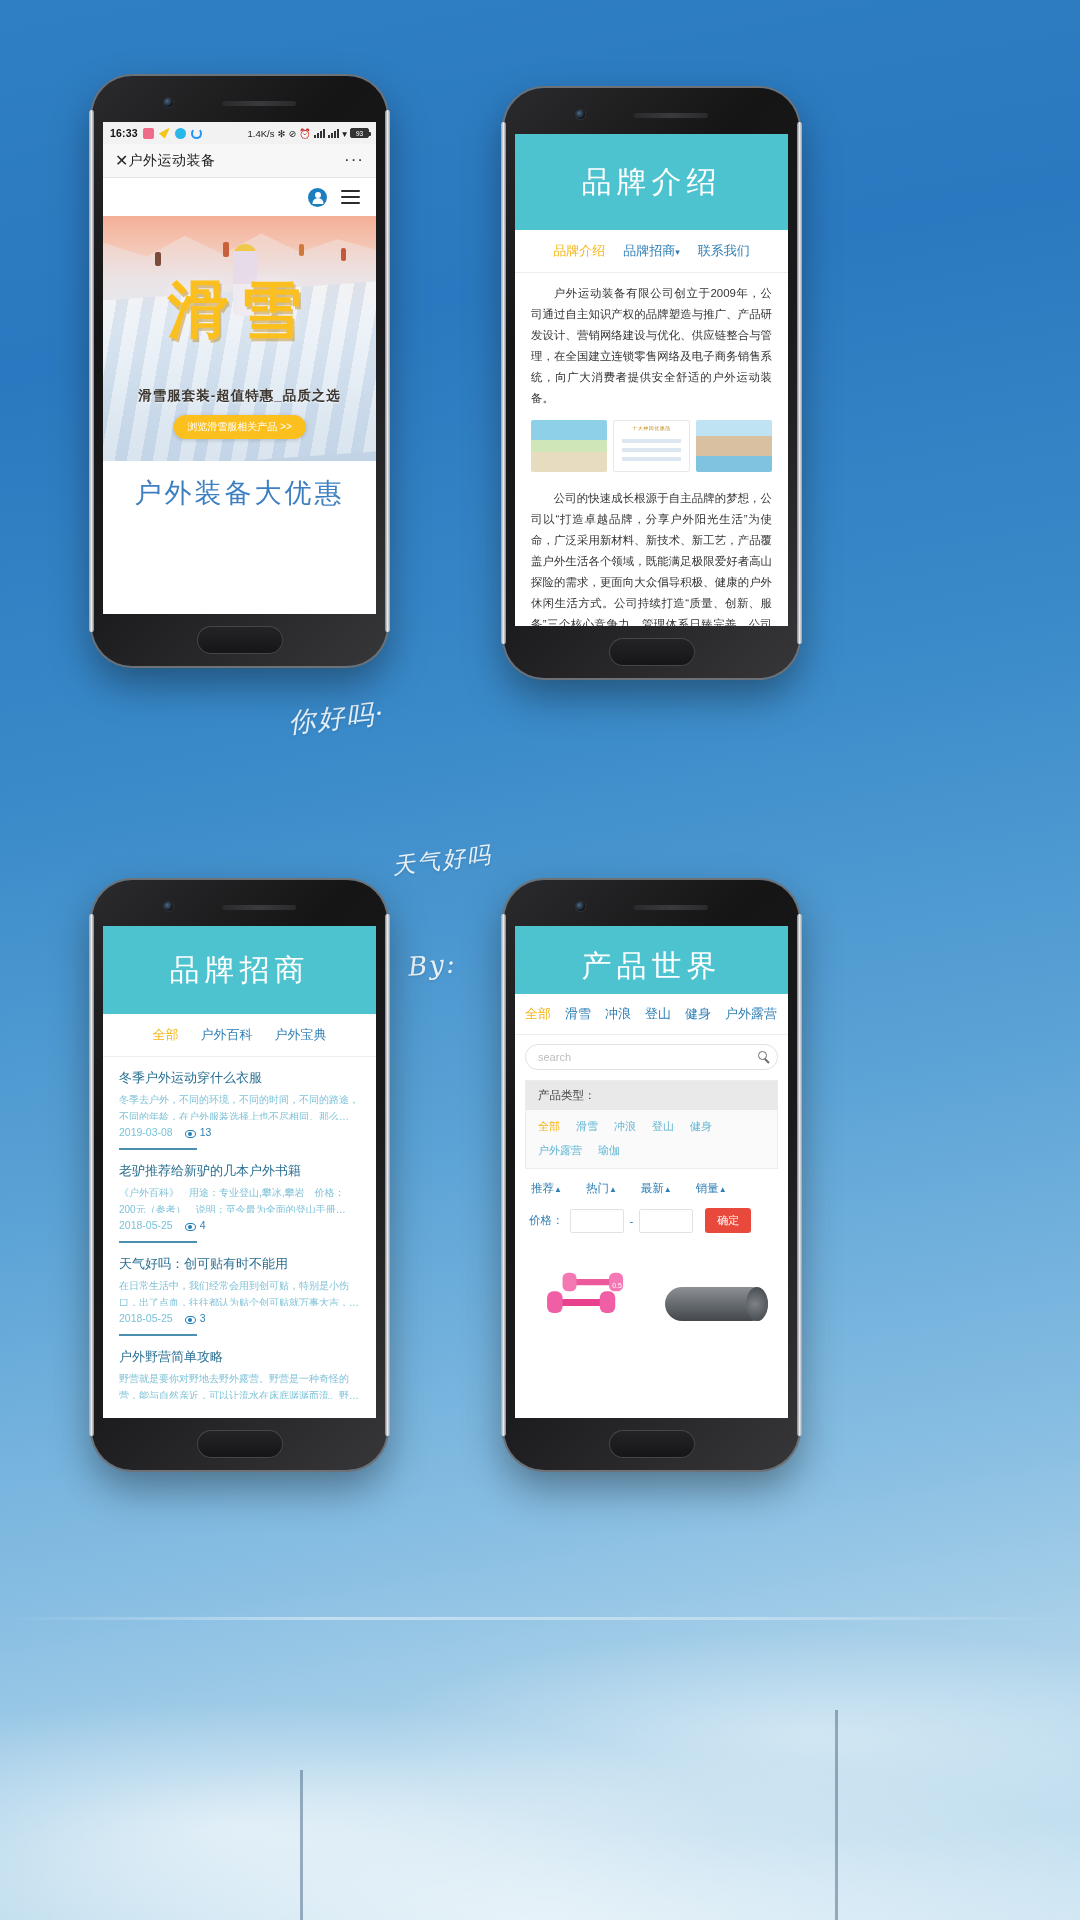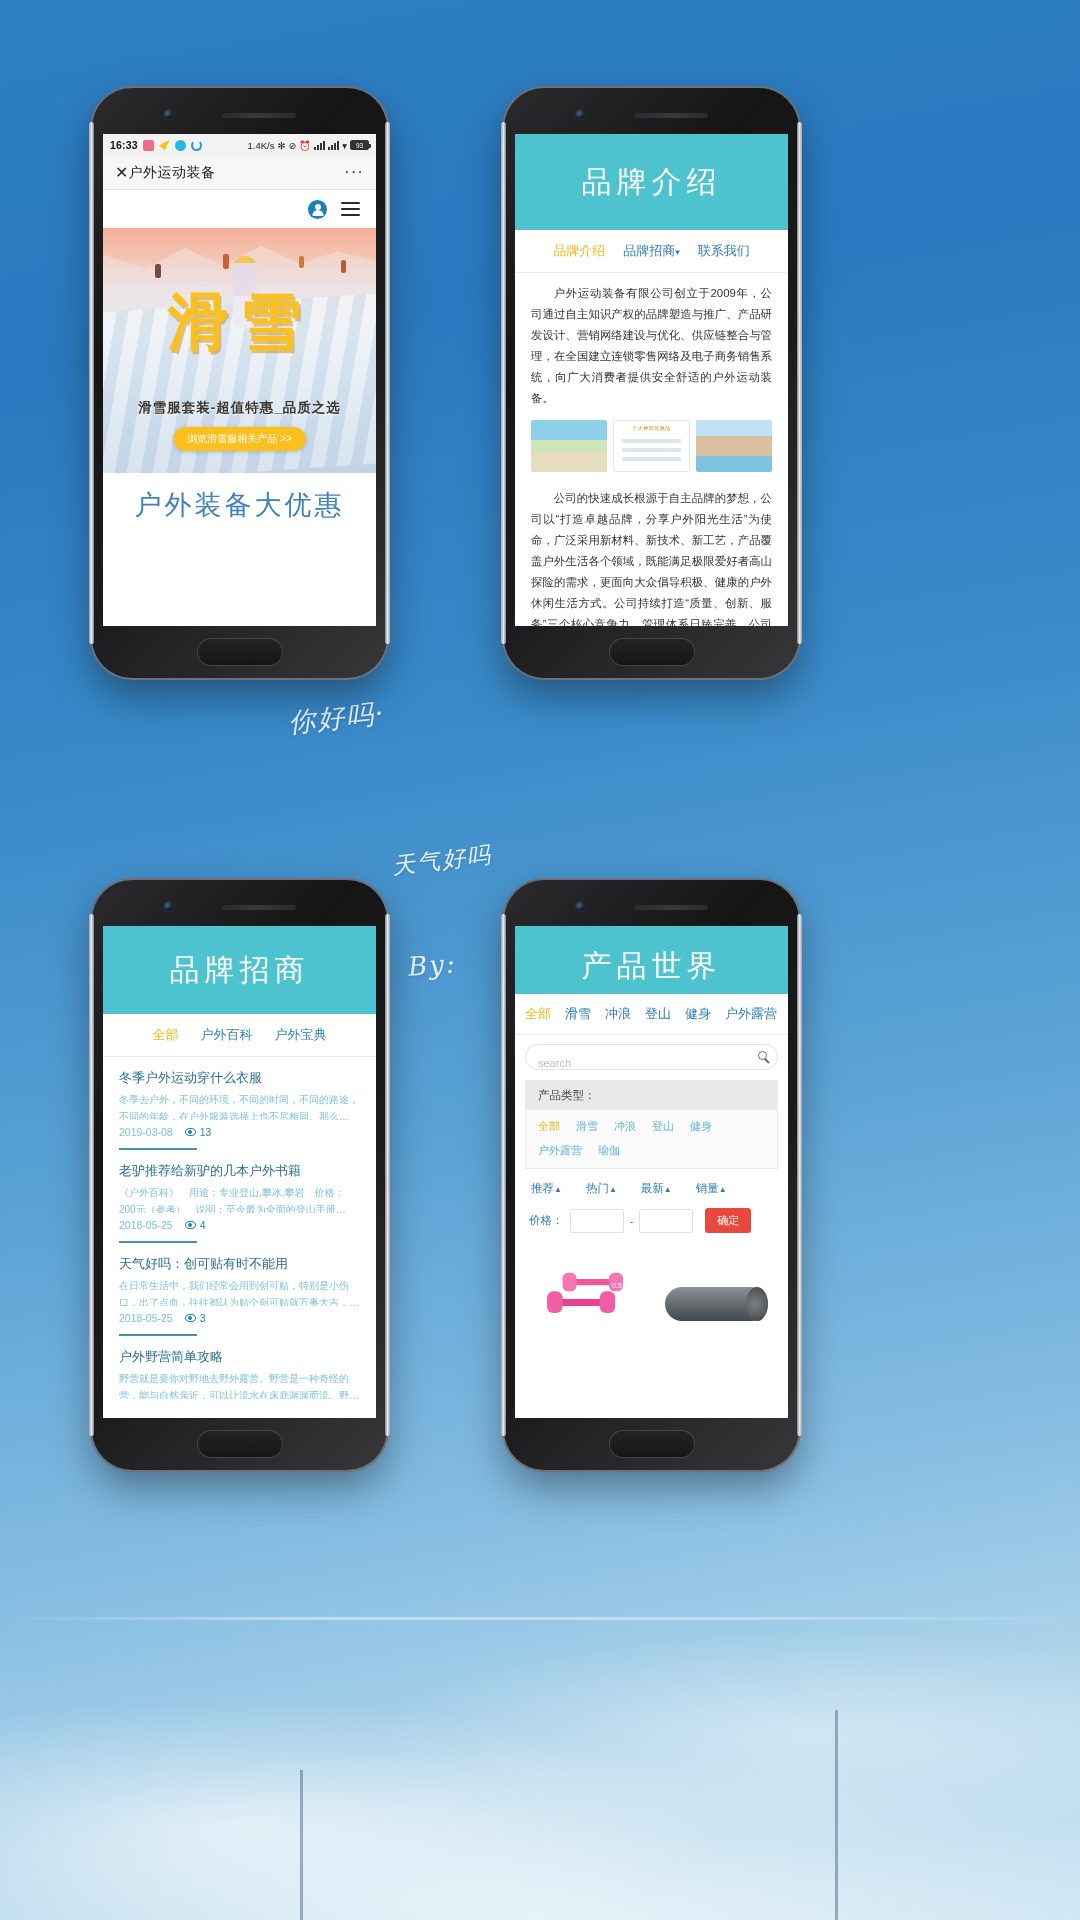--- a/index.html
+++ b/index.html
@@ -181,36 +181,36 @@
   .th2{background:#fff;border:1px solid #e8e8e8;position:relative;overflow:hidden;}
   .th2 .cap{position:absolute;top:4px;left:0;right:0;text-align:center;font-size:5px;color:#c08a1e;letter-spacing:.5px;}
   .th2 .bar{position:absolute;left:8px;right:8px;height:4px;background:#dde7f2;}
   .th3{background:linear-gradient(180deg,#bfe3f2 0 30%,#d9c0a0 30% 70%,#7fc3e0 70% 100%);}
 
   
   .art{padding:12px 16px 0;}
   .art-t{font-size:13px;color:#2a6f92;margin-bottom:5px;}
   .art-d{font-size:10px;color:#7ec2d8;line-height:1.65;overflow:hidden;}
   .art-m{display:flex;align-items:center;gap:12px;margin-top:6px;font-size:10.5px;color:#79c3d8;}
-  .eye{display:inline-flex;align-items:center;gap:4px;color:#2f7fb5;}
+  .eye{display:inline-flex;align-items:flex-end;gap:4px;color:#2f7fb5;}
   .eye .ball{width:11px;height:8px;border:1.4px solid #1f7fb8;border-radius:50%/60%;position:relative;}
   .eye .ball::after{content:"";position:absolute;left:50%;top:50%;transform:translate(-50%,-50%);width:4px;height:4px;border-radius:50%;background:#1f7fb8;}
   .art-sep{height:2px;width:78px;background:#4a8fae;margin:10px 0 0 16px;}
 
   
   .cat-row{
     display:flex;gap:14px;font-size:13px;padding:11px 10px;background:#fff;
     border-bottom:1px solid #ededed;white-space:nowrap;overflow:hidden;
   }
   .cat-row .c{color:#2f7fb5;}
   .cat-row .c.active{color:#f5b516;}
   .searchwrap{padding:9px 10px 6px;}
   .searchbox{
     position:relative;height:26px;border:1px solid #e2e2e2;border-radius:13px;
-    display:flex;align-items:flex-end;padding:0 30px 0 12px;font-size:11px;color:#bdbdbd;
+    display:flex;align-items:center;padding:0 30px 0 12px;font-size:11px;color:#bdbdbd;
   }
   .mag{position:absolute;right:10px;top:6px;width:9px;height:9px;border:1.6px solid #6f6f6f;border-radius:50%;}
   .mag::after{content:"";position:absolute;right:-4px;bottom:-3px;width:6px;height:1.6px;background:#6f6f6f;transform:rotate(45deg);}
   .filter-card{margin:4px 10px 0;border:1px solid #ececec;}
   .filter-h{background:#e9e9e9;padding:7px 12px;font-size:11.5px;color:#444;}
   .filter-b{background:#fafafa;padding:9px 12px 10px;display:flex;flex-wrap:wrap;gap:9px 16px;font-size:11px;}
   .filter-b .f{color:#5fb6d4;}
   .filter-b .f.active{color:#f5b516;}
   .sortrow{display:flex;gap:24px;padding:12px 16px 6px;font-size:11.5px;color:#2f7fb5;}
   .sortrow span i{font-style:normal;font-size:8px;}
@@ -230,21 +230,21 @@
 
 <div class="bg-cloud"></div>
 <div class="bg-horizon"></div>
 <div class="bg-pole" style="left:300px;height:150px;"></div>
 <div class="bg-pole" style="left:835px;height:210px;"></div>
 
 <div class="scribble" style="left:288px;top:700px;font-size:27px;transform:rotate(-6deg);">你好吗·</div>
 <div class="scribble" style="left:392px;top:845px;font-size:23px;transform:rotate(-7deg);">天气好吗</div>
 <div class="scribble" style="left:408px;top:950px;font-size:26px;transform:rotate(-4deg);">By:</div>
 
-<div class="phone" style="left:92px;top:88px;">
+<div class="phone" style="left:92px;top:76px;">
   <div class="cam"></div>
   <div class="speaker"></div>
   <div class="home"></div>
   <div class="screen">
 
     <div class="statusbar">
       <span class="sb-time">16:33</span>
       <span class="sb-ico" style="background:#f06a8a;"></span>
       <span class="sb-ico" style="background:#f5c518;clip-path:polygon(0 55%,100% 0,55% 100%);"></span>
       <span class="sb-ico" style="background:#29b6e8;border-radius:50%;"></span>

